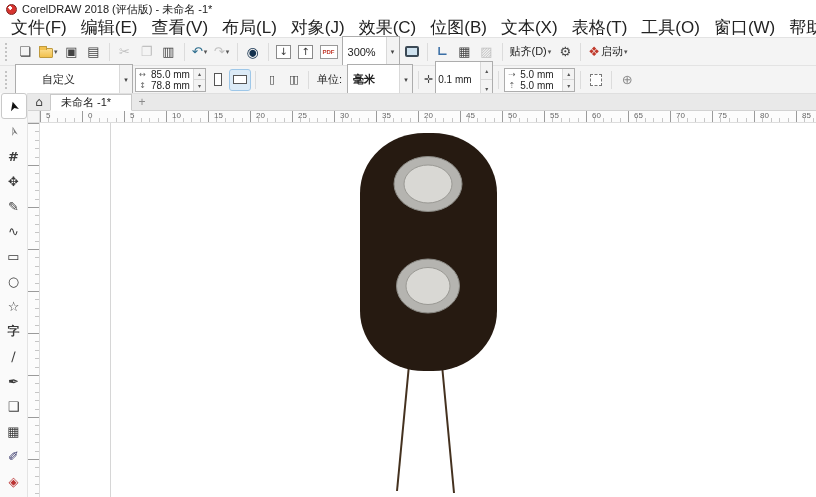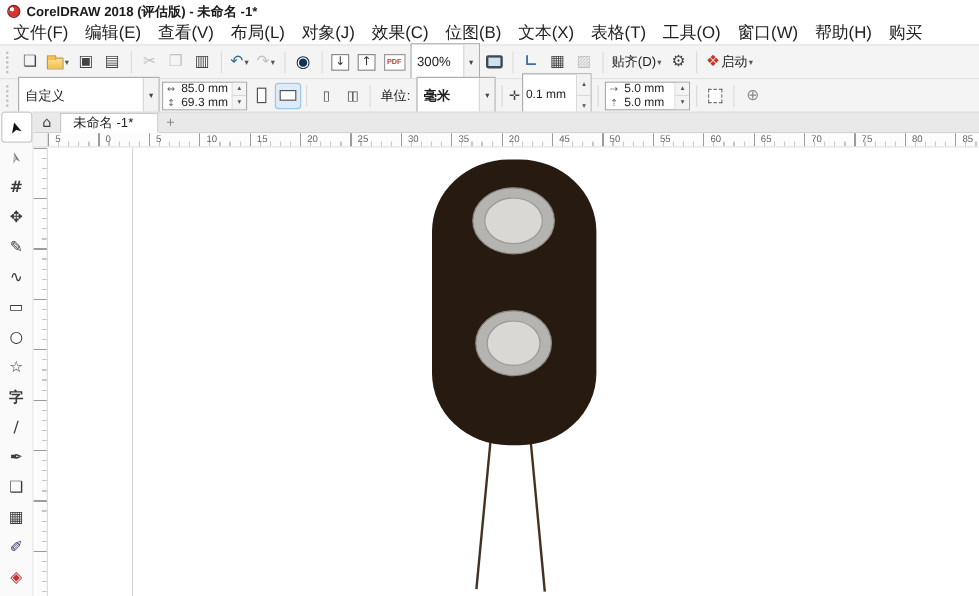--- a/index.html
+++ b/index.html
@@ -4,24 +4,24 @@
 <style>
   * { margin:0; padding:0; box-sizing:border-box; }
   html,body { width:816px; height:497px; }
   body { font-family:"Liberation Sans","DejaVu Sans",sans-serif; background:#fff; color:#222; overflow:hidden; }
   #window { width:816px; height:497px; display:flex; flex-direction:column; background:#fff; }
 
   
   .titlebar { height:18px; display:flex; align-items:center; gap:5px; padding:0 6px; font-size:11px; flex:0 0 auto; }
   .applogo { width:11px; height:11px; border-radius:50%; border:1px solid #7e211d;
              background:radial-gradient(circle at 35% 32%, #ffffff 0 20%, #d7342f 21% 72%, #8e1f1b 100%); }
-  .title-text { color:#1a1a1a;font-weight:bold; }
+  .title-text { color:#1a1a1a; }
 
   
-  .menubar { height:19px; display:flex; align-items:center; font-size:14px; padding:0 4px; flex:0 0 auto; }
+  .menubar { height:19px; display:flex; align-items:center; font-size:17px; padding:0 4px; flex:0 0 auto; }
   .mi { padding:1px 7px; cursor:default; white-space:nowrap; }
 
   
   .stdbar,.propbar { height:28px; background:#f4f4f4; border-top:1px solid #e3e3e3; display:flex; align-items:center; padding:0 4px; gap:2px; font-size:11px; flex:0 0 auto; }
   .grip { width:5px; height:18px; border-left:2px dotted #c3c3c3; margin:0 3px 0 1px; }
   .sep { width:1px; height:18px; background:#dcdcdc; margin:0 3px; flex:0 0 auto; }
   .tb { min-width:20px; height:20px; display:inline-flex; align-items:center; justify-content:center; gap:1px; padding:0 2px; border-radius:2px; cursor:default; }
   .g { font-family:"DejaVu Sans",sans-serif; font-size:13px; line-height:1; color:#444; }
   .g.dis { color:#c1c1c1; }
   .g.blue { color:#2e6e8e; }
@@ -36,21 +36,21 @@
   .monitor-icon { width:14px; height:11px; background:#3c4a56; border-radius:2px; position:relative; }
   .monitor-icon::after { content:""; position:absolute; inset:2px; background:#cfe2ef; }
   .box-arrow { width:15px; height:14px; border:1px solid #8a8a8a; background:#fff; display:flex; align-items:center; justify-content:center; font-size:10px; color:#333; font-family:"DejaVu Sans",sans-serif; }
   .pdf-icon { width:18px; height:14px; border:1px solid #999; background:#fff; font-size:6px; font-weight:bold; color:#c0392b; display:flex; align-items:center; justify-content:center; letter-spacing:0; }
   .dashed-box { width:12px; height:12px; border:1px dashed #777; background:#fff; }
 
   .combo { height:32px; background:#fff; border:1px solid #adadad; display:inline-flex; align-items:center; font-size:11px; overflow:hidden; }
   .combo .val { padding:0 5px; flex:1; white-space:nowrap; }
   .combo .combo-dd { width:13px; align-self:stretch; display:flex; align-items:center; justify-content:center; border-left:1px solid #d9d9d9; background:#f3f3f3; font-size:7px; color:#444; font-family:"DejaVu Sans",sans-serif; }
   .zoom { width:58px; }
-  .preset { width:118px; }
+  .preset { width:118px;padding-left:21px; }
   .units-combo { width:66px;font-weight:bold; }
 
   .numblock { display:inline-flex; align-items:stretch; background:#fff; border:1px solid #adadad; height:24px; }
   .numcol { display:flex; flex-direction:column; justify-content:center; }
   .numrow { display:flex; align-items:center; height:11px; font-size:10px; }
   .numrow .ric { width:13px; text-align:center; font-size:8px; color:#666; font-family:"DejaVu Sans",sans-serif; }
   .numrow .nval { width:44px; padding-left:2px; white-space:nowrap; }
   .stepcol { display:flex; flex-direction:column; border-left:1px solid #d9d9d9; }
   .stp { width:11px; flex:1; font-size:6px; display:flex; align-items:center; justify-content:center; color:#555; background:#f3f3f3; font-family:"DejaVu Sans",sans-serif; }
   .stp + .stp { border-top:1px solid #d9d9d9; }
@@ -217,21 +217,21 @@
       <span class="combo-dd">▾</span>
     </div>
     <div class="numblock">
       <div class="numcol">
         <div class="numrow">
           <span class="ric">↔</span>
           <span class="nval">85.0 mm</span>
         </div>
         <div class="numrow">
           <span class="ric">↕</span>
-          <span class="nval">69.3 mm</span>
+          <span class="nval">78.8 mm</span>
         </div>
       </div>
       <div class="stepcol">
         <span class="stp">▴</span>
         <span class="stp">▾</span>
       </div>
     </div>
     <span class="obtn">
         <span class="rect-v"></span>
       </span>

